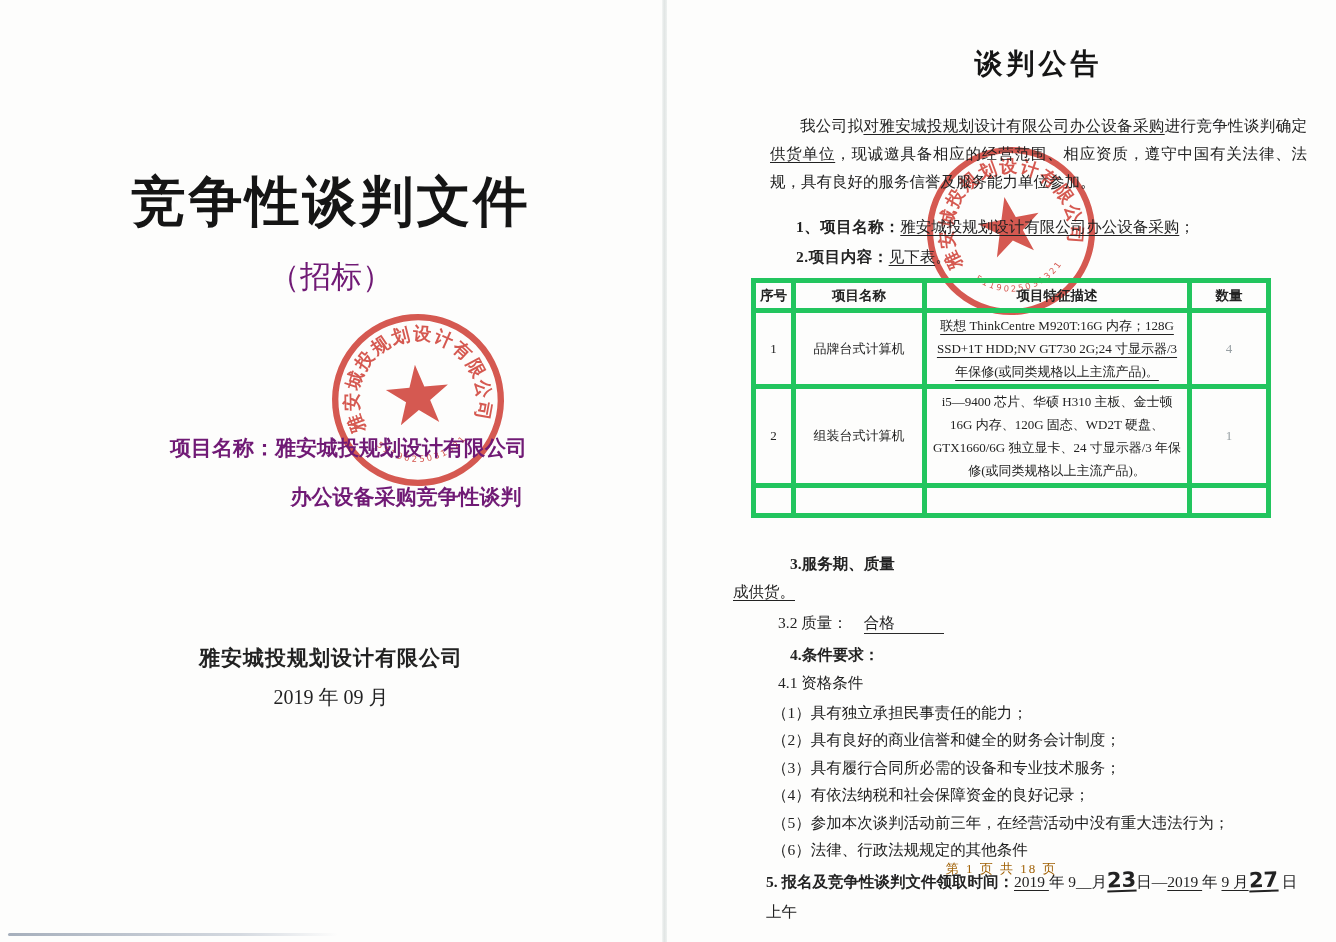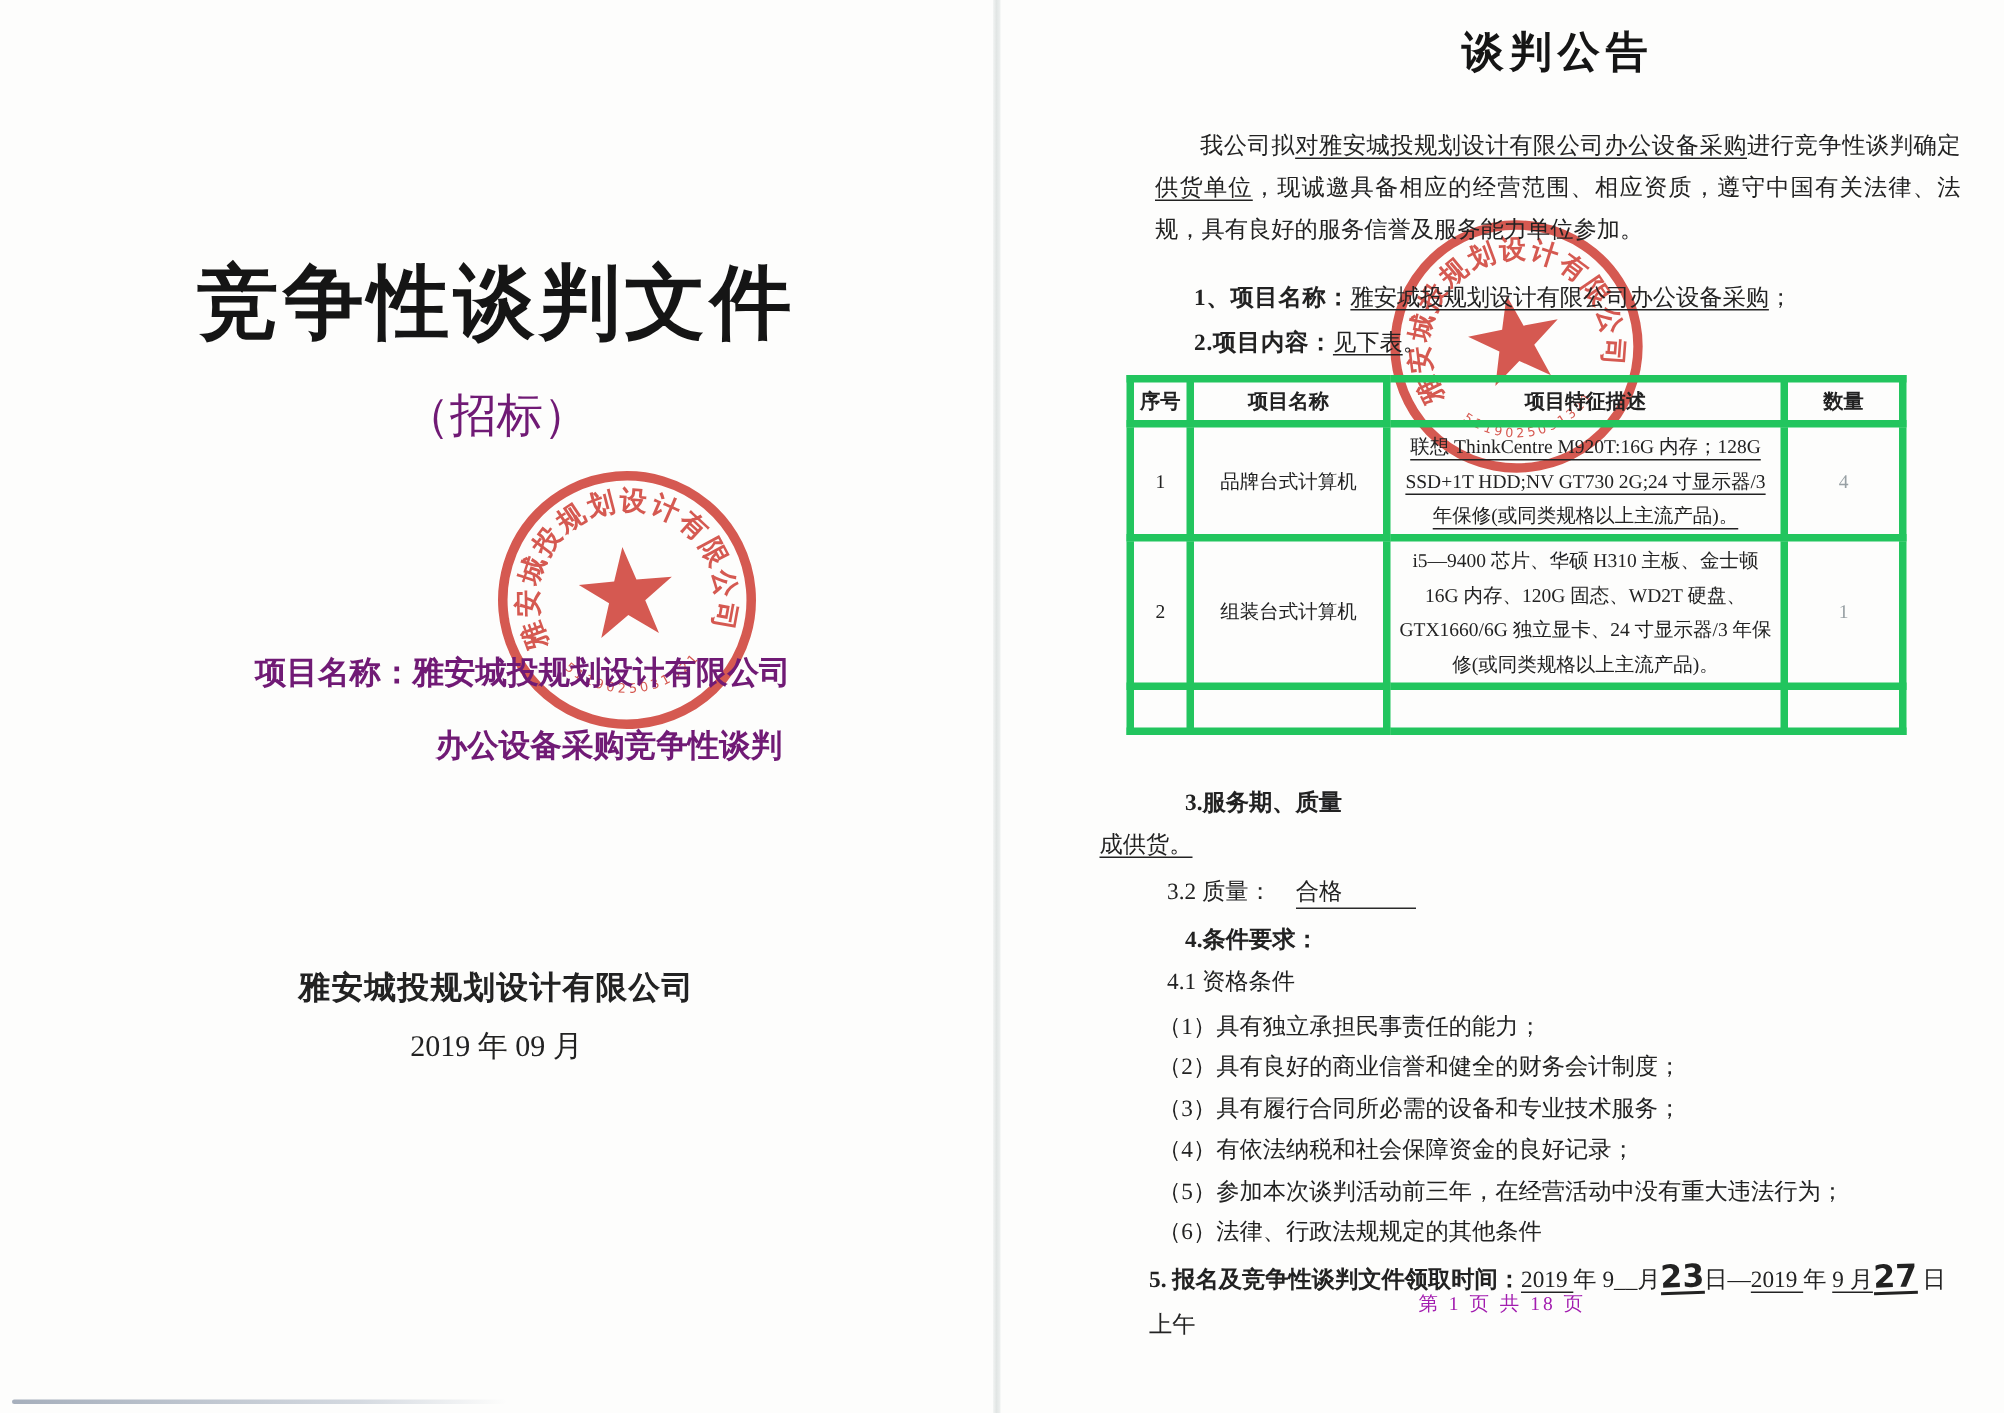--- a/index.html
+++ b/index.html
@@ -27,21 +27,21 @@
 
   
   .stamp{position:absolute;opacity:.82;mix-blend-mode:multiply;}
   .stamp-text{font-size:20px;font-weight:bold;letter-spacing:2px;fill:currentColor;
               font-family:"Liberation Serif",serif;}
   .stamp-serial{font-size:9.5px;letter-spacing:2.6px;fill:currentColor;
               font-family:"DejaVu Sans",sans-serif;}
 
   
   .rc{position:relative;margin-left:103px;width:537px;font-size:15.5px;line-height:28px;}
-  .ann-title{padding-top:22px;text-align:center;font-size:28px;font-weight:bold;
+  .ann-title{padding-top:50px;text-align:center;font-size:28px;font-weight:bold;
              letter-spacing:4px;color:#151515;}
   .intro{margin-top:34px;text-align:justify;text-indent:30px;}
   .num-item{margin-left:26px;line-height:30px;}
   .num-item b{letter-spacing:.5px;}
   .u{text-decoration:underline;text-underline-offset:3px;}
   .hw{font-family:"DejaVu Sans",sans-serif;font-weight:bold;font-size:21px;line-height:1;
       display:inline-block;transform:rotate(-2deg);}
 
   table.items{border-collapse:collapse;margin-top:6px;margin-left:-19px;width:515px;
               table-layout:fixed;}
@@ -59,21 +59,21 @@
   .sec-head2{margin-top:2px;margin-left:20px;font-weight:bold;line-height:28px;}
   .sub-item{margin-left:8px;line-height:28px;}
   .hang-line{margin-left:-37px;line-height:28px;}
   .cond{margin-left:2px;line-height:27.5px;}
   .cond-list{margin-top:2px;}
   .fill-line{display:inline-block;width:80px;border-bottom:1px solid #2a2a2a;
              margin-left:16px;line-height:20px;}
   .item5{margin-left:-4px;line-height:30px;margin-top:3px;}
 
   .page-footer{position:absolute;top:860px;left:0;width:100%;text-align:center;
-               font-size:13px;letter-spacing:2px;color:#a21caf;}
+               font-size:13px;letter-spacing:2px;color:#a16207;}
 
   
   .scan-mark{position:absolute;left:8px;top:933px;width:330px;height:3px;border-radius:2px;
              background:linear-gradient(to right,rgba(60,80,110,.45),rgba(90,110,140,.25) 70%,transparent);}
 </style>
 </head>
 <body>
 
 <div class="canvas">
 

